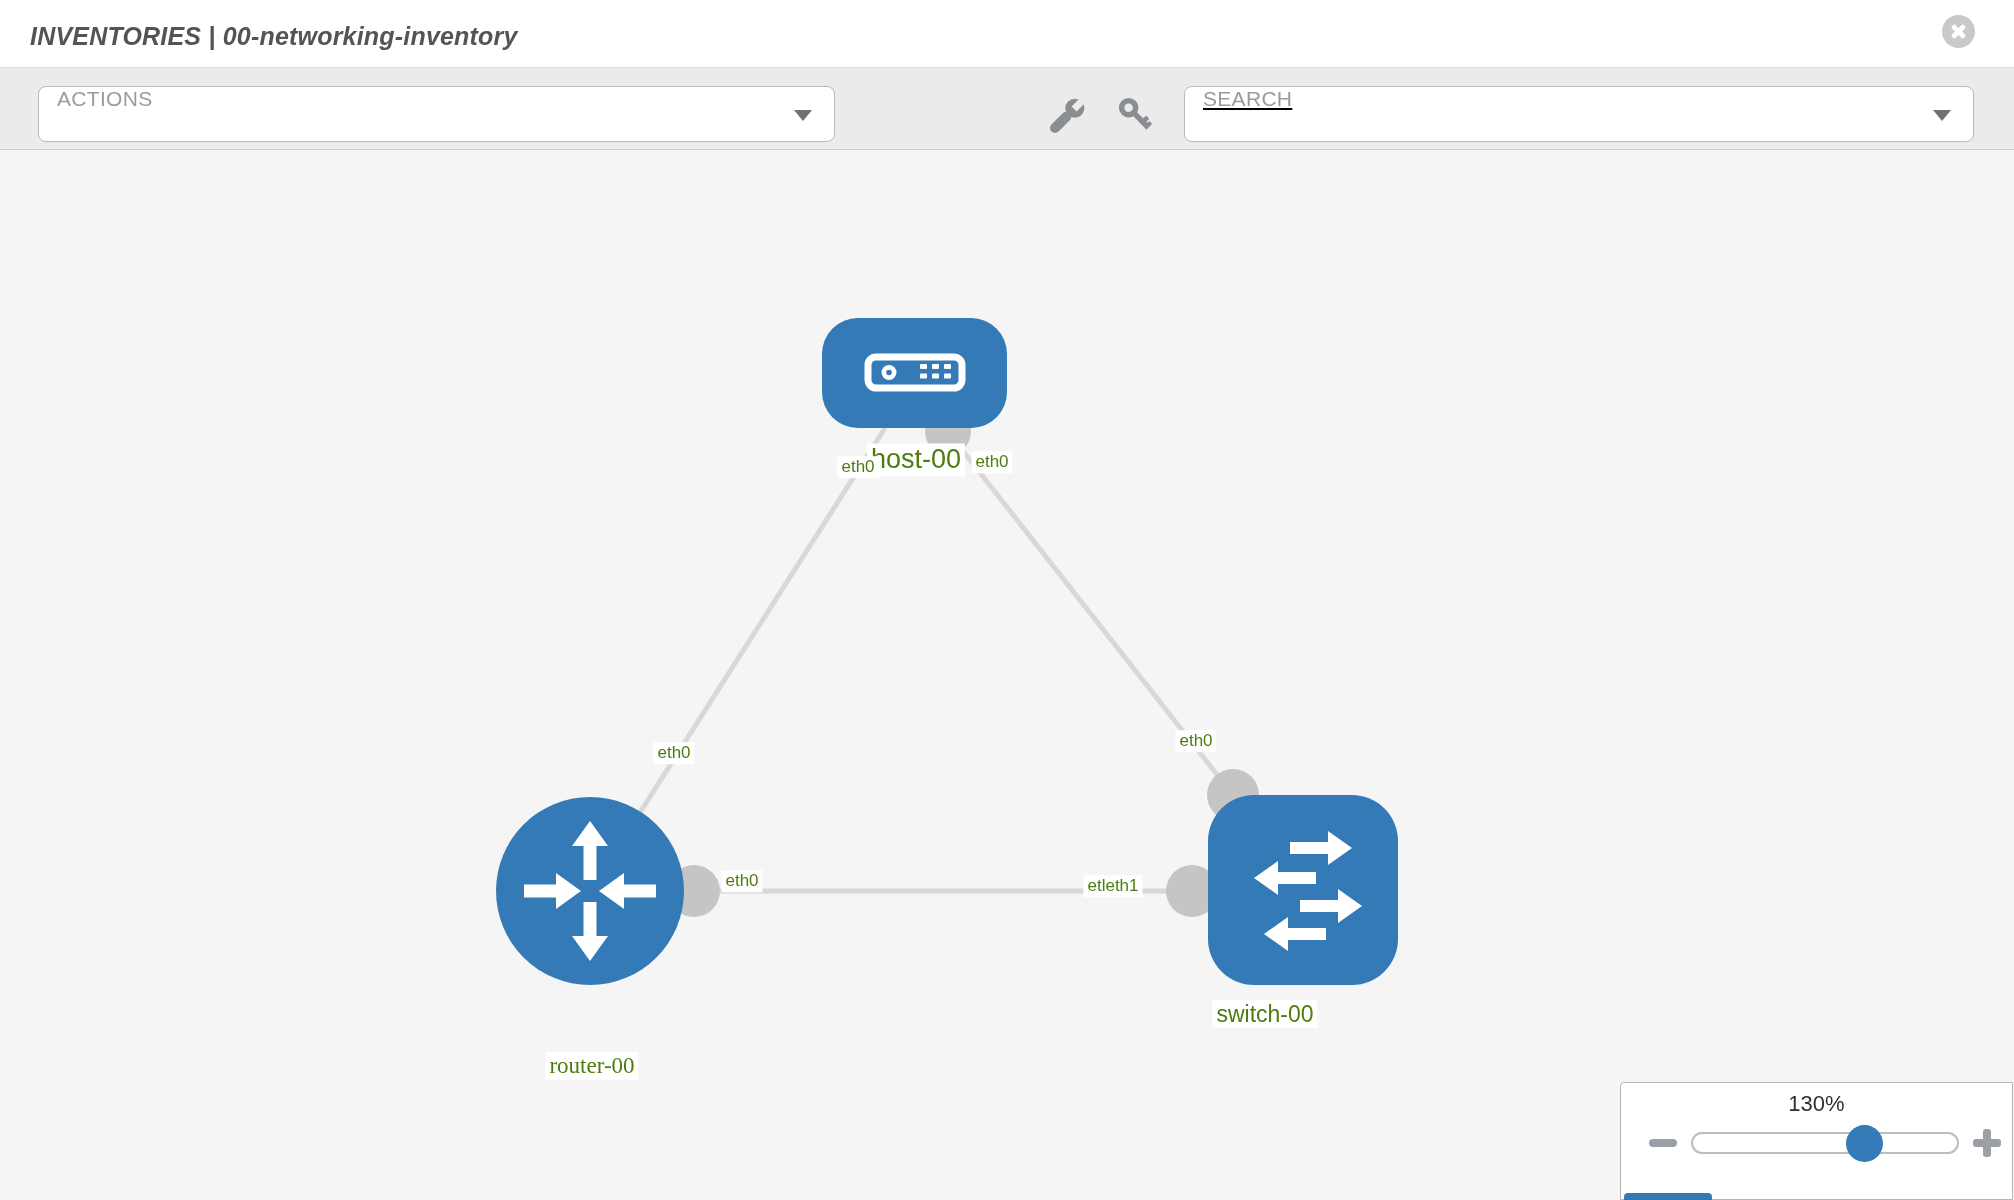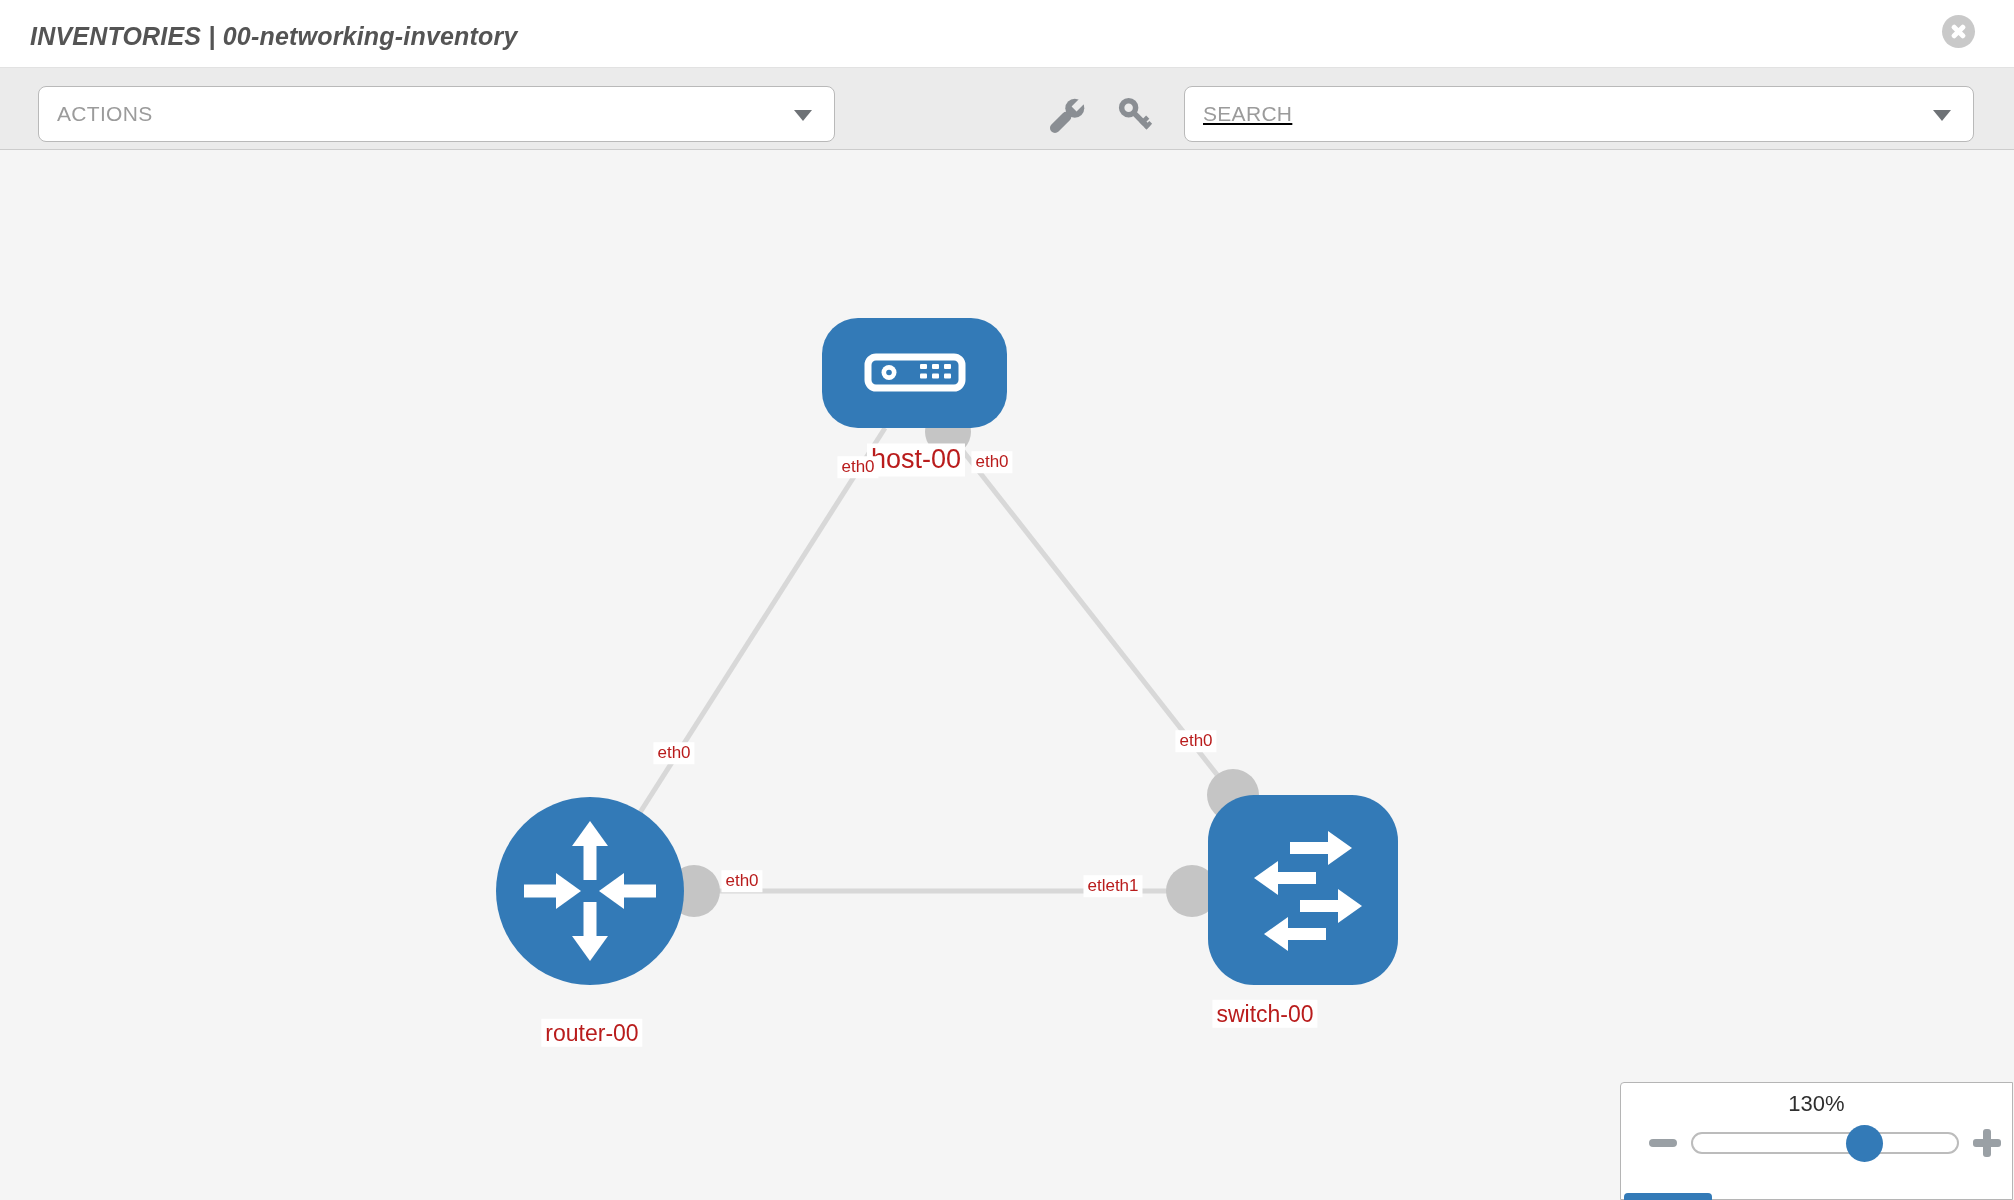--- a/index.html
+++ b/index.html
@@ -31,21 +31,21 @@
   .close-btn .bar.b2 { transform: rotate(-45deg); }
 
   
   .toolbar {
     position: absolute; top: 68px; left: 0; width: 2014px; height: 82px;
     background: #ebebeb; border-bottom: 1px solid #cccccc;
   }
   .select-box {
     position: absolute; top: 18px; height: 56px;
     background: #ffffff; border: 1px solid #b9b9b9; border-radius: 8px;
-    display: flex; align-items: center; cursor: pointer;
+    display: flex; align-items: flex-start; cursor: pointer;
   }
   .select-box.actions { left: 38px;  width: 797px; }
   .select-box.search  { left: 1184px; width: 790px; text-decoration: underline; }
   .select-label {
     padding-left: 18px; font-size: 21px; color: #9b9b9b; letter-spacing: .3px;
   }
   .caret {
     position: absolute; right: 22px; top: 23px;
     width: 0; height: 0;
     border-left: 9px solid transparent; border-right: 9px solid transparent;
@@ -58,21 +58,21 @@
   
   .canvas {
     position: absolute; top: 150px; left: 0; width: 2014px; height: 1050px;
     background: #f5f5f5;
   }
   .topology-svg { position: absolute; top: 0; left: 0; }
 
   
   .lbl {
     position: absolute; transform: translate(-50%, -50%);
-    background: #ffffff; color: #b91c1c; padding: 1px 4px; white-space: nowrap;
+    background: #ffffff; color: #4d7c0f; padding: 1px 4px; white-space: nowrap;
     line-height: 1.15;
   }
   .lbl-host   { font-size: 27px; }
   .lbl-node   { font-size: 23px; }
   .lbl-if     { font-size: 17px; }
 
   
   .zoom-panel {
     position: absolute; left: 1620px; top: 1082px; width: 393px; height: 118px;
     background: #ffffff; border: 1px solid #b5b5b5; border-radius: 4px 0 0 0;
@@ -203,21 +203,21 @@
         <polygon points="1254,728 1278,711 1278,745" stroke="none"></polygon>
         <line x1="1300" y1="756" x2="1340" y2="756"></line>
         <polygon points="1362,756 1338,739 1338,773" stroke="none"></polygon>
         <line x1="1326" y1="784" x2="1286" y2="784"></line>
         <polygon points="1264,784 1288,767 1288,801" stroke="none"></polygon>
       </g>
     </g>
   </svg>
 
   <div class="lbl lbl-host" style="left:916px; top:310px;">host-00</div>
-  <div class="lbl lbl-node" style="left:592px; top:883px;">router-00</div>
+  <div class="lbl lbl-node" style="left:592px; top:916px;font-family:Liberation Serif, serif;">router-00</div>
   <div class="lbl lbl-node" style="left:1265px; top:864px;">switch-00</div>
 
   <div class="lbl lbl-if" style="left:858px;  top:317px;">eth0</div>
   <div class="lbl lbl-if" style="left:992px;  top:312px;">eth0</div>
   <div class="lbl lbl-if" style="left:674px;  top:603px;">eth0</div>
   <div class="lbl lbl-if" style="left:1196px; top:591px;">eth0</div>
   <div class="lbl lbl-if" style="left:742px;  top:731px;">eth0</div>
   <div class="lbl lbl-if" style="left:1113px; top:736px;">etleth1</div>
 </div>
 

